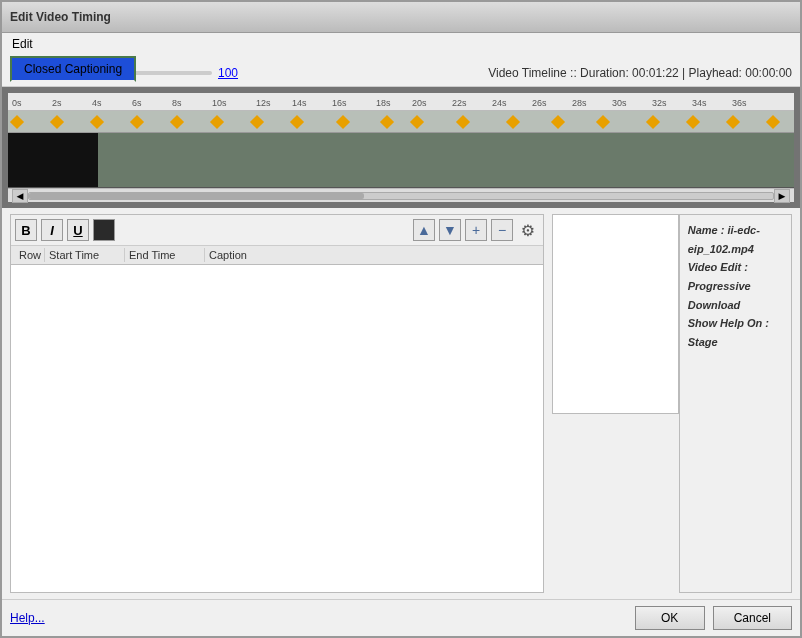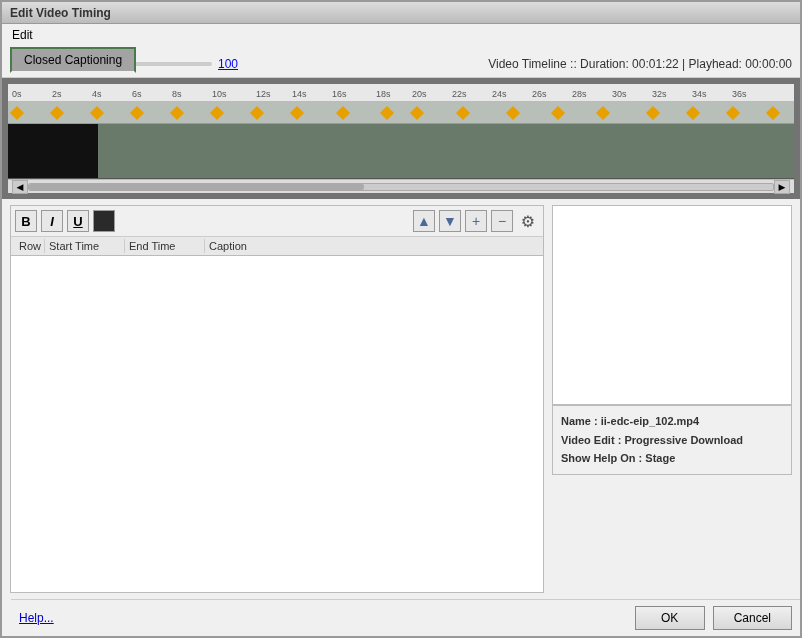--- a/index.html
+++ b/index.html
@@ -23,21 +23,21 @@
 
     .title-bar {
       background: linear-gradient(to bottom, #ddd, #bbb);
       padding: 4px 8px;
       font-size: 12px;
       font-weight: bold;
       color: #333;
       border-bottom: 1px solid #999;
       display: flex;
       align-items: center;
-      height: 22px;
+      height: 31px;
     }
 
     .menu-bar {
       background: #f0f0f0;
       border-bottom: 1px solid #ccc;
       display: flex;
       align-items: stretch;
       height: 26px;
       flex-direction: column;
     }
@@ -62,21 +62,21 @@
       border: 2px solid #4a7a4a;
       border-bottom: none;
       background: #f0f0f0;
       cursor: pointer;
       font-size: 12px;
       position: relative;
       top: 1px;
     }
 
     .tab.active {
-      background: #a3a3a3;
+      background: #1d4ed8;
       border: 2px solid #4a7a4a;
       border-bottom: 2px solid #f0f0f0;
       z-index: 2;
     }
 
     .timeline-bar {
       background: #f0f0f0;
       border-bottom: 1px solid #ccc;
       display: flex;
       align-items: center;
@@ -309,22 +309,23 @@
     .col-header:last-child { border-right: none; }
 
     .table-body {
       flex: 1;
       overflow-y: auto;
       background: #fff;
     }
 
     .right-panel {
       display: flex;
-      flex-direction: column;
+      flex-direction: row;
       width: 240px;
+      font-style: italic;
     }
 
     .video-preview {
       width: 100%;
       height: 200px;
       background: #fff;
       border: 1px solid #bbb;
     }
 
     .video-info {
@@ -343,21 +344,20 @@
       font-weight: bold;
     }
     .info-value-bold { font-weight: bold; }
 
     .bottom-bar {
       display: flex;
       align-items: center;
       padding: 6px 8px;
       border-top: 1px solid #ccc;
       background: #f0f0f0;
-      margin-left: 9px;
     }
 
     .help-link {
       color: #00c;
       text-decoration: underline;
       cursor: pointer;
       font-size: 12px;
     }
 
     .btn-group {

